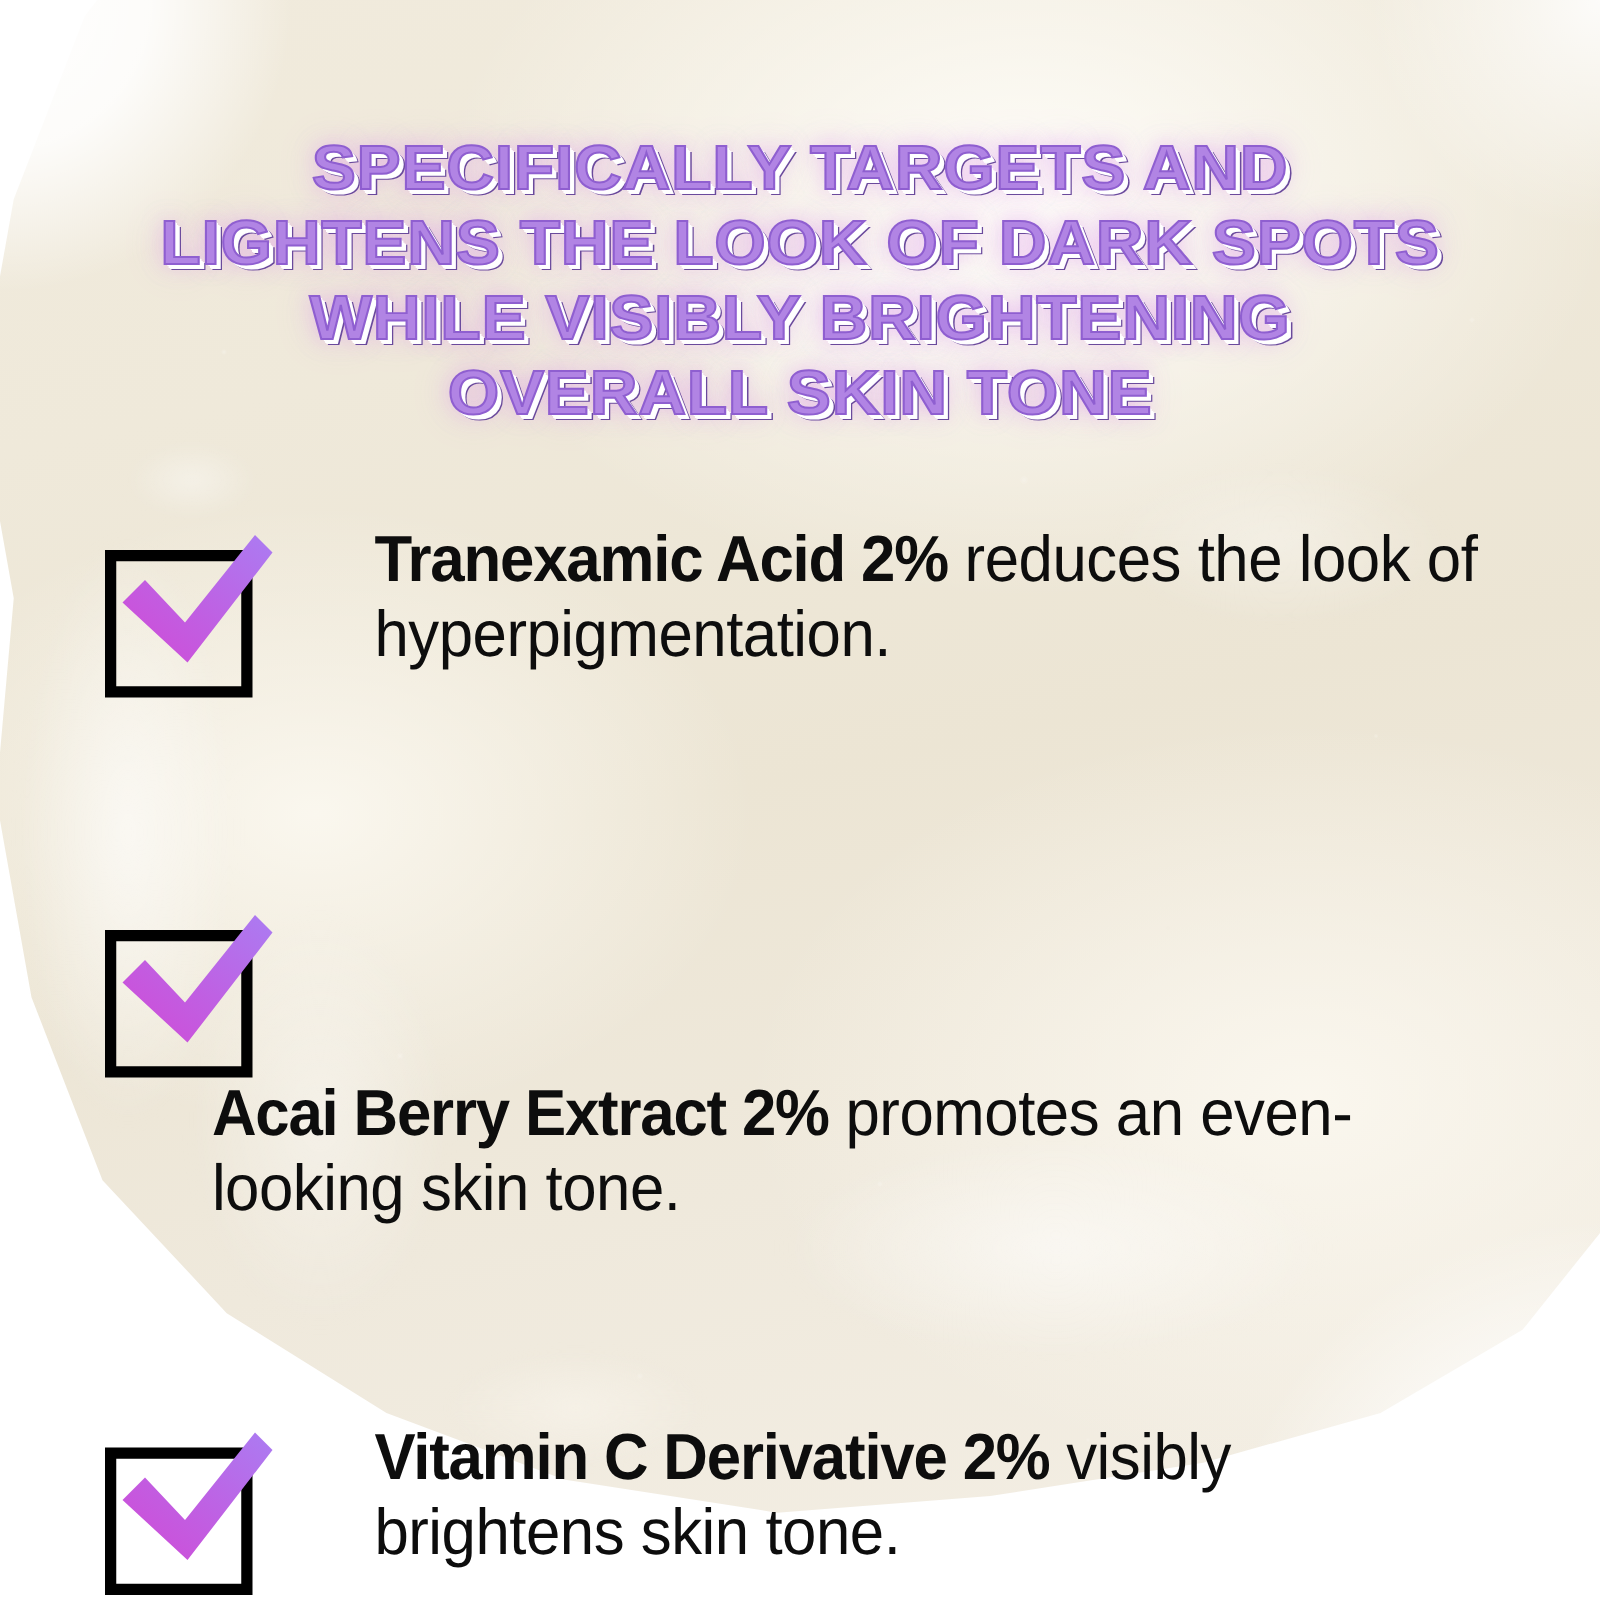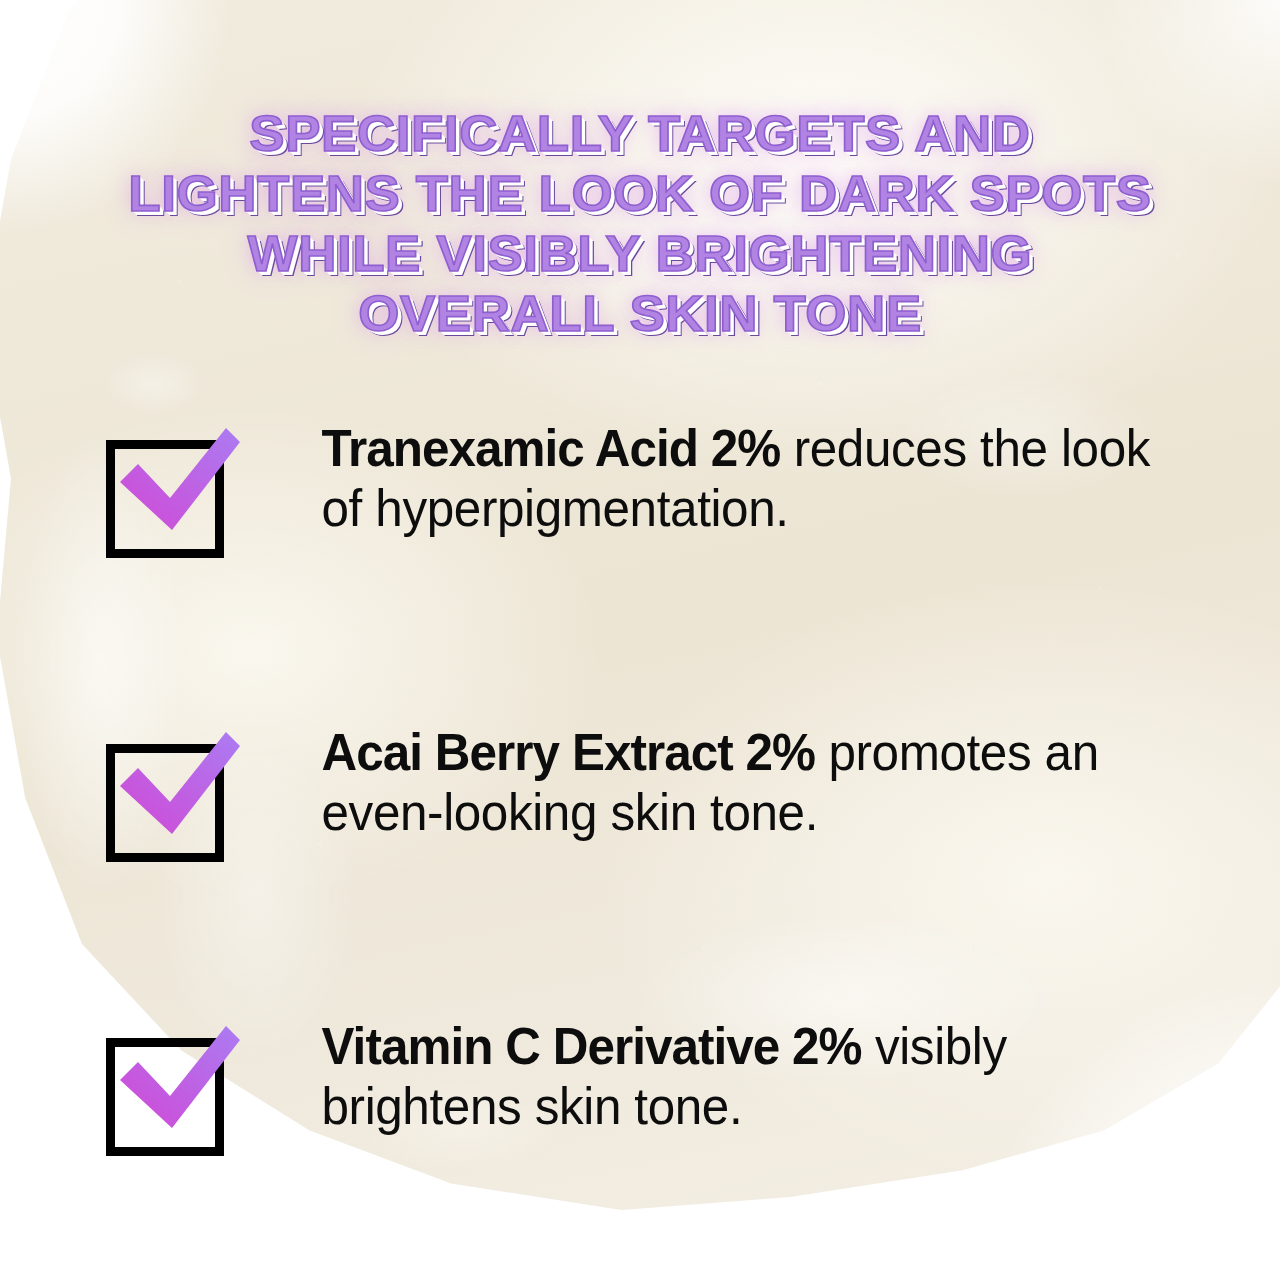--- a/index.html
+++ b/index.html
@@ -115,21 +115,21 @@
   }
   .headline .hl-line{ display:block; }
 
   
   .bullets{ position:absolute; top:418px; left:0; width:1280px; }
 
   .bullet-row{
     position:relative;
     display:flex;
     align-items:flex-start;
-    padding-left:106px;
+    padding-left:84px;
     margin-bottom:140px;
   }
   .bullet-row:last-child{ margin-bottom:0;justify-content:center; }
 
   
   .check-wrap{
     position:relative;
     flex:0 0 auto;
     width:130px; height:125px;
     margin-top:14px;
@@ -162,21 +162,21 @@
     transform:scaleX(.95);
     transform-origin:left top;
   }
   .bullet-text .lead{
     font-weight:700;
     letter-spacing:-1px;
   }
 
   
   .row-1{ margin-bottom:165px; }
-  .row-2{ margin-bottom:155px; }
+  .row-2{ margin-bottom:155px;flex-direction:column; }
 </style>
 </head>
 <body>
 
 <div id="stage">
 
   <div class="bg-layer">
     <div class="gel-blob"></div>
     <div class="gel-streaks"></div>
     <div class="gel-speckle"></div>

